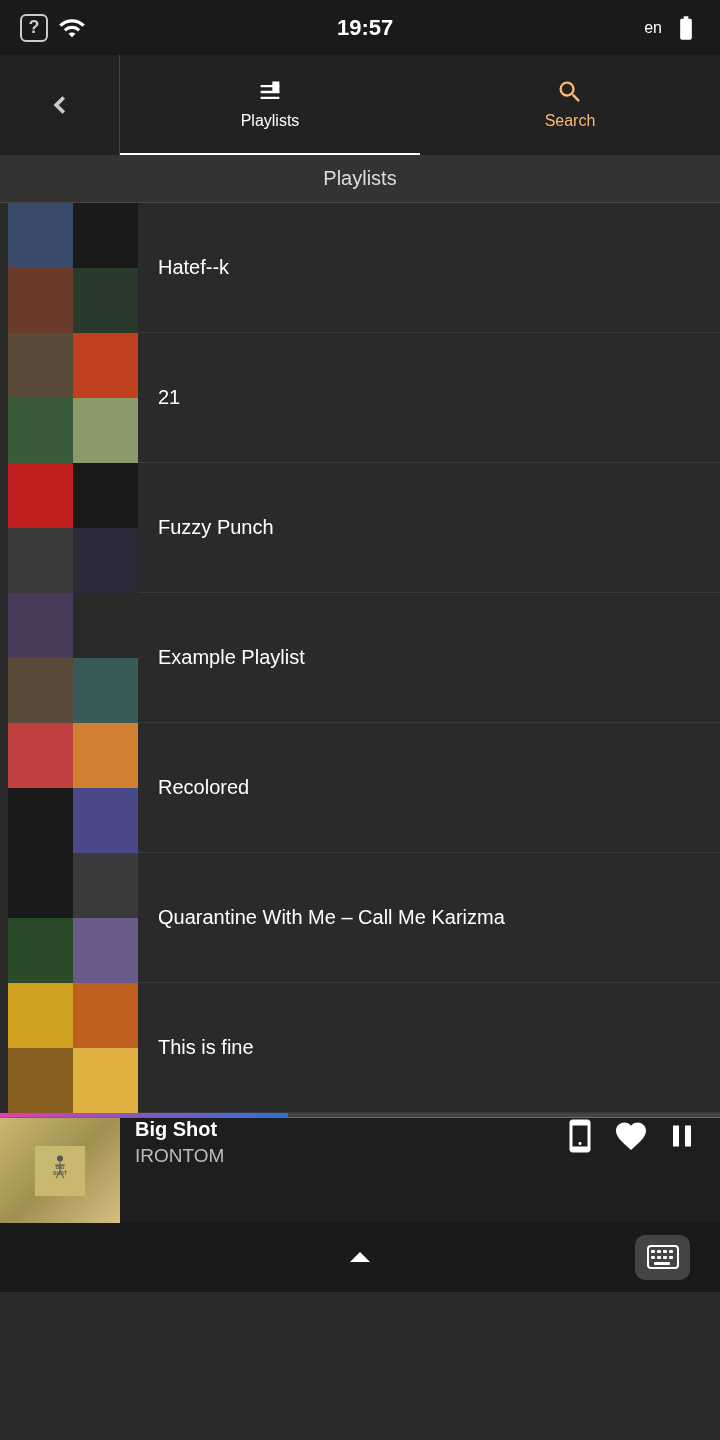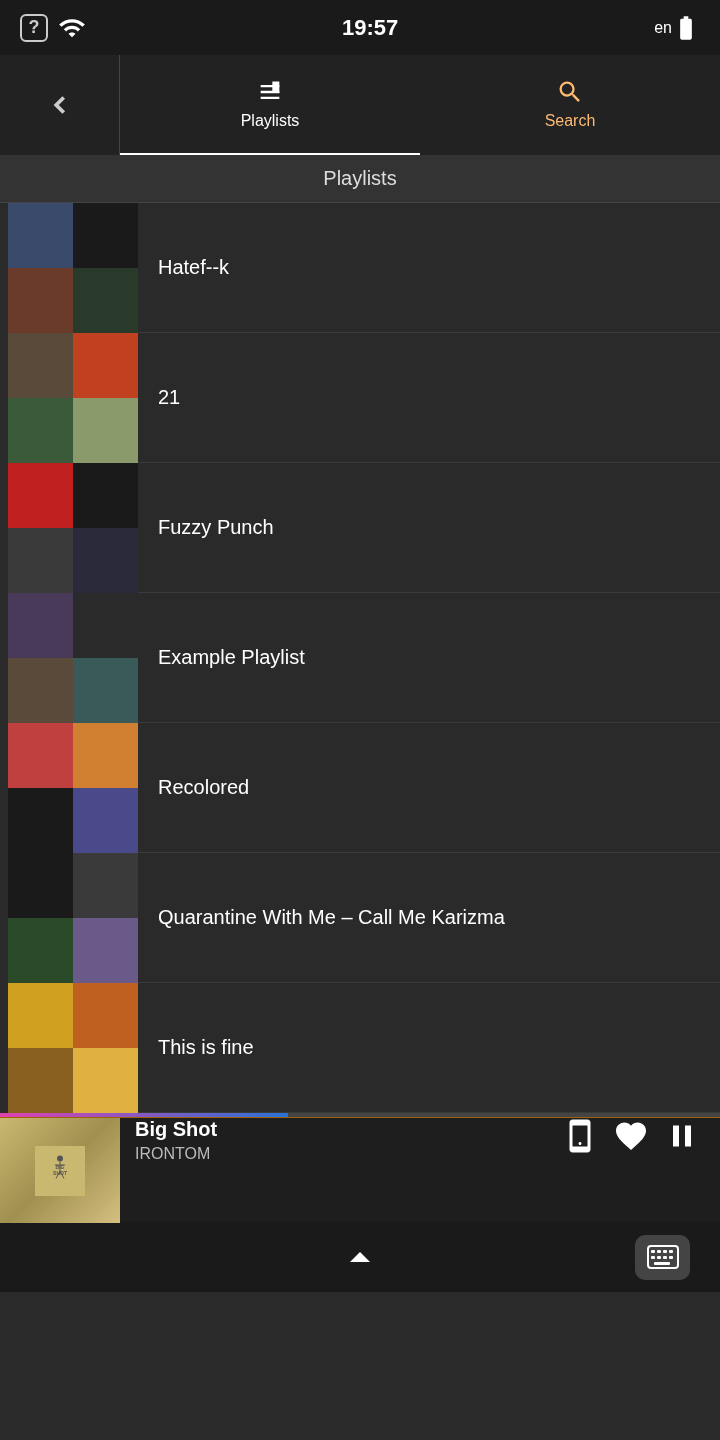--- a/index.html
+++ b/index.html
@@ -28,20 +28,21 @@
       gap: 10px;
     }
     .status-center {
       font-size: 22px;
       font-weight: bold;
       color: #fff;
     }
     .status-right {
       display: flex;
       align-items: center;
+      gap: 10px;
       font-size: 16px;
       justify-content: center;
     }
 
     
     .top-nav {
       background: #222;
       height: 100px;
       display: flex;
       align-items: stretch;
@@ -224,21 +225,21 @@
     .np-info {
       flex: 1;
       padding: 0 15px;
     }
     .np-title {
       font-size: 20px;
       font-weight: bold;
       color: #fff;
     }
     .np-artist {
-      font-size: 16px;
+      font-size: 19px;
       color: #bbb;
       margin-top: 4px;
     }
     .np-controls {
       display: flex;
       align-items: center;
       gap: 15px;
       padding-right: 20px;
     }
     .np-btn {

